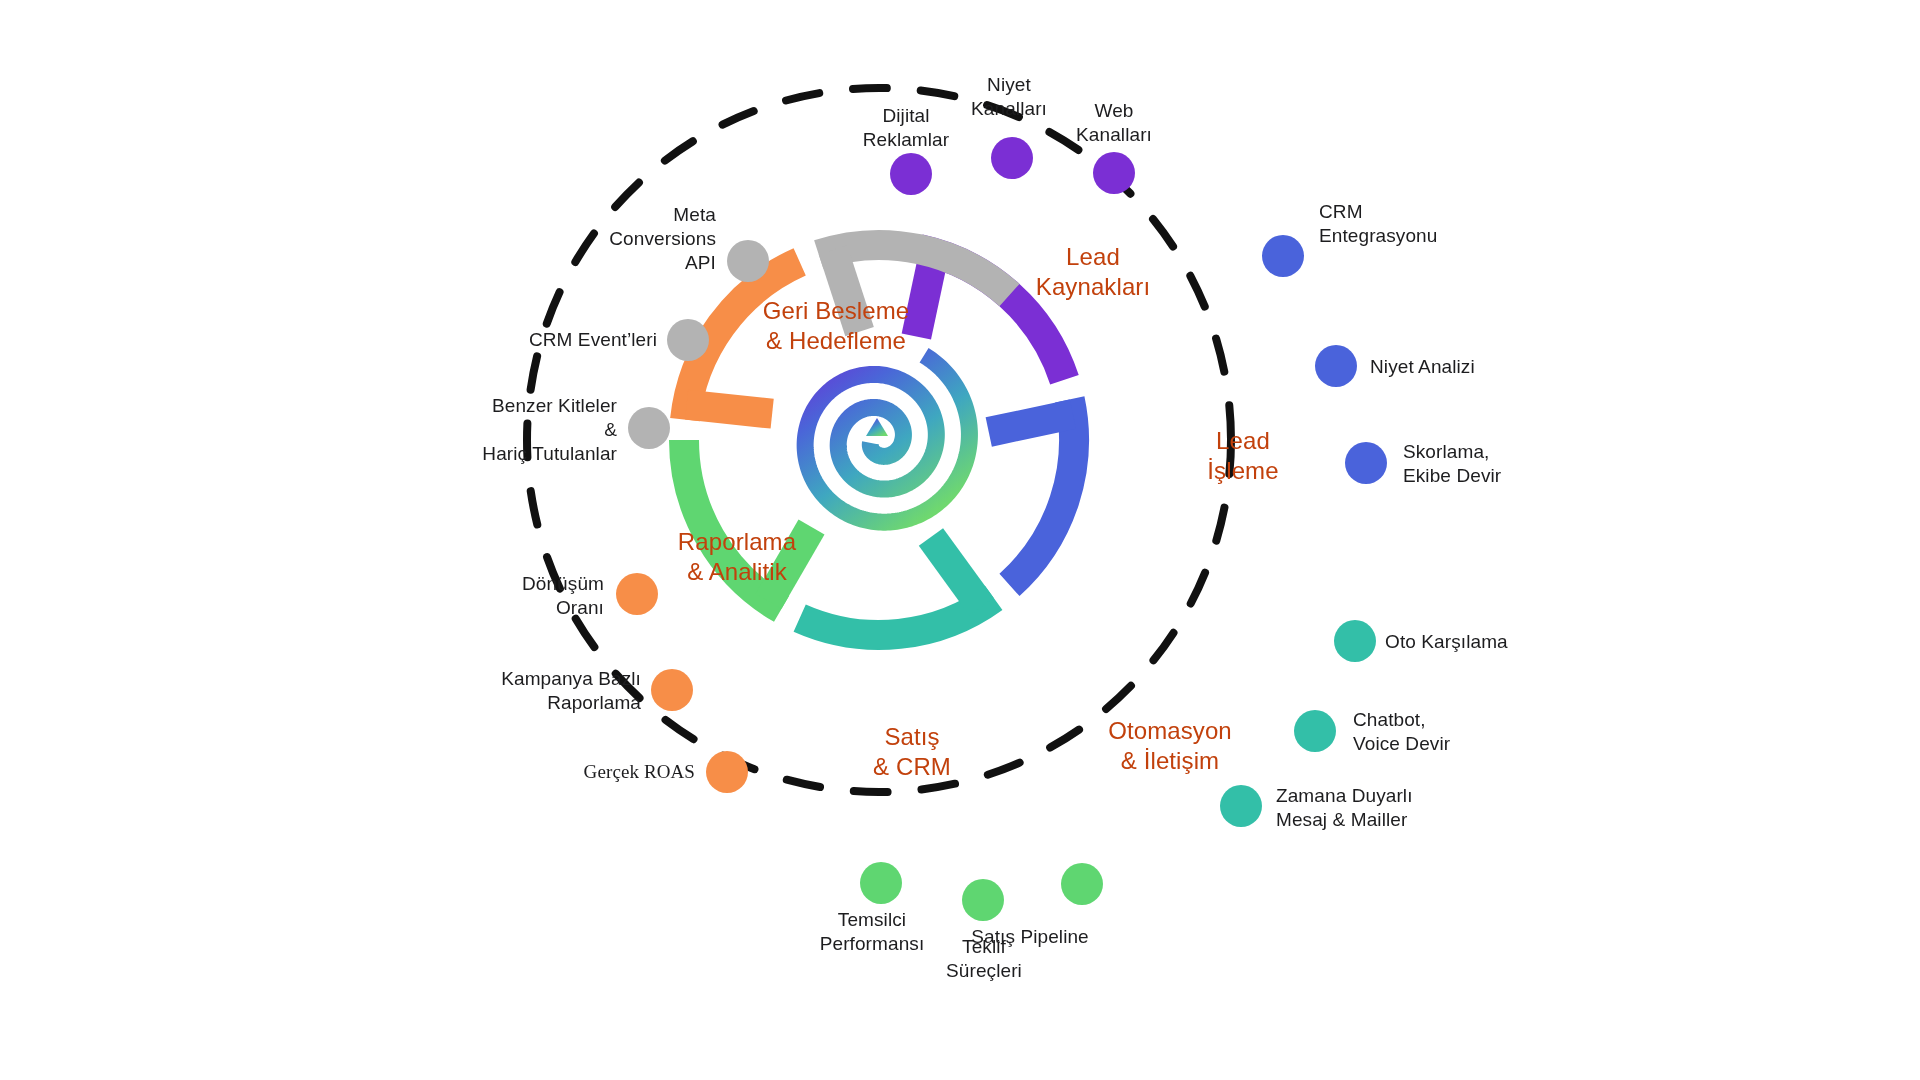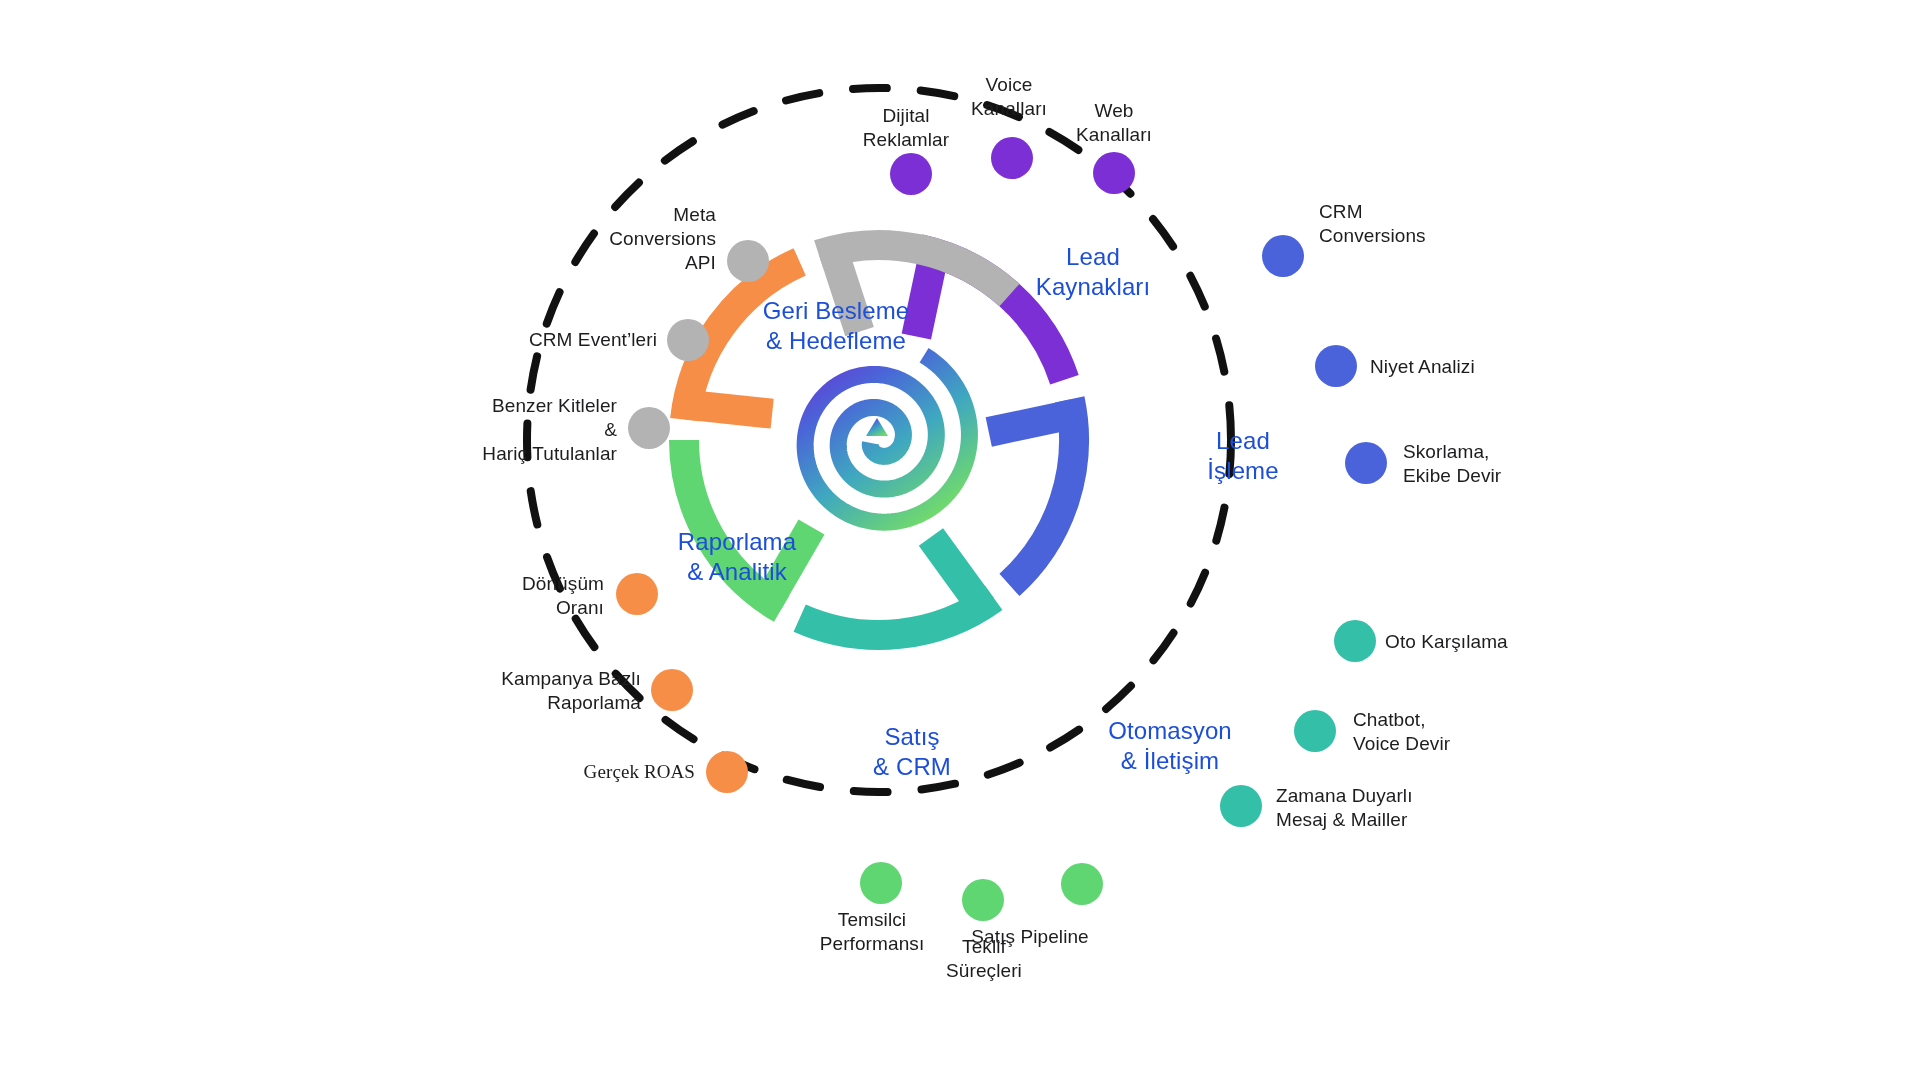--- a/index.html
+++ b/index.html
@@ -18,21 +18,21 @@
     white-space:pre-line;
     letter-spacing:.1px;
   }
   .node-label.c{text-align:center;transform:translate(-50%,0);}
   .node-label.l{text-align:right;transform:translate(-100%,0);}
   .node-label.r{text-align:left;}
   .seg-label{
     position:absolute;
     font-size:24px;
     line-height:30px;
-    color:#1d4ed8;
+    color:#c2410c;
     white-space:pre-line;
     text-align:center;
     transform:translate(-50%,-50%);
     letter-spacing:.1px;
   }
 </style>
 </head>
 <body>
 
 <div id="stage">
@@ -99,26 +99,26 @@
       <div class="seg-label" style="left: 1170px; top: 746px;">Otomasyon
 &amp; İletişim</div>
       <div class="seg-label" style="left: 912px; top: 752px;">Satış
 &amp; CRM</div>
       <div class="seg-label" style="left: 737px; top: 557px;">Raporlama
 &amp; Analitik</div>
       <div class="seg-label" style="left: 836px; top: 326px;">Geri Besleme
 &amp; Hedefleme</div>
       <div class="node-label c" style="left: 906px; top: 104px;">Dijital
 Reklamlar</div>
-      <div class="node-label c" style="left: 1009px; top: 73px;">Voice
+      <div class="node-label c" style="left: 1009px; top: 73px;">Niyet
 Kanalları</div>
       <div class="node-label c" style="left: 1114px; top: 99px;">Web
 Kanalları</div>
       <div class="node-label r" style="left: 1319px; top: 200px;">CRM
-Conversions</div>
+Entegrasyonu</div>
       <div class="node-label r" style="left: 1370px; top: 355px;">Niyet Analizi</div>
       <div class="node-label r" style="left: 1403px; top: 440px;">Skorlama,
 Ekibe Devir</div>
       <div class="node-label r" style="left: 1385px; top: 630px;">Oto Karşılama</div>
       <div class="node-label r" style="left: 1353px; top: 708px;">Chatbot,
 Voice Devir</div>
       <div class="node-label r" style="left: 1276px; top: 784px;">Zamana Duyarlı
 Mesaj &amp; Mailler</div>
       <div class="node-label c" style="left: 1030px; top: 925px;">Satış Pipeline</div>
       <div class="node-label c" style="left: 984px; top: 935px;">Teklif

